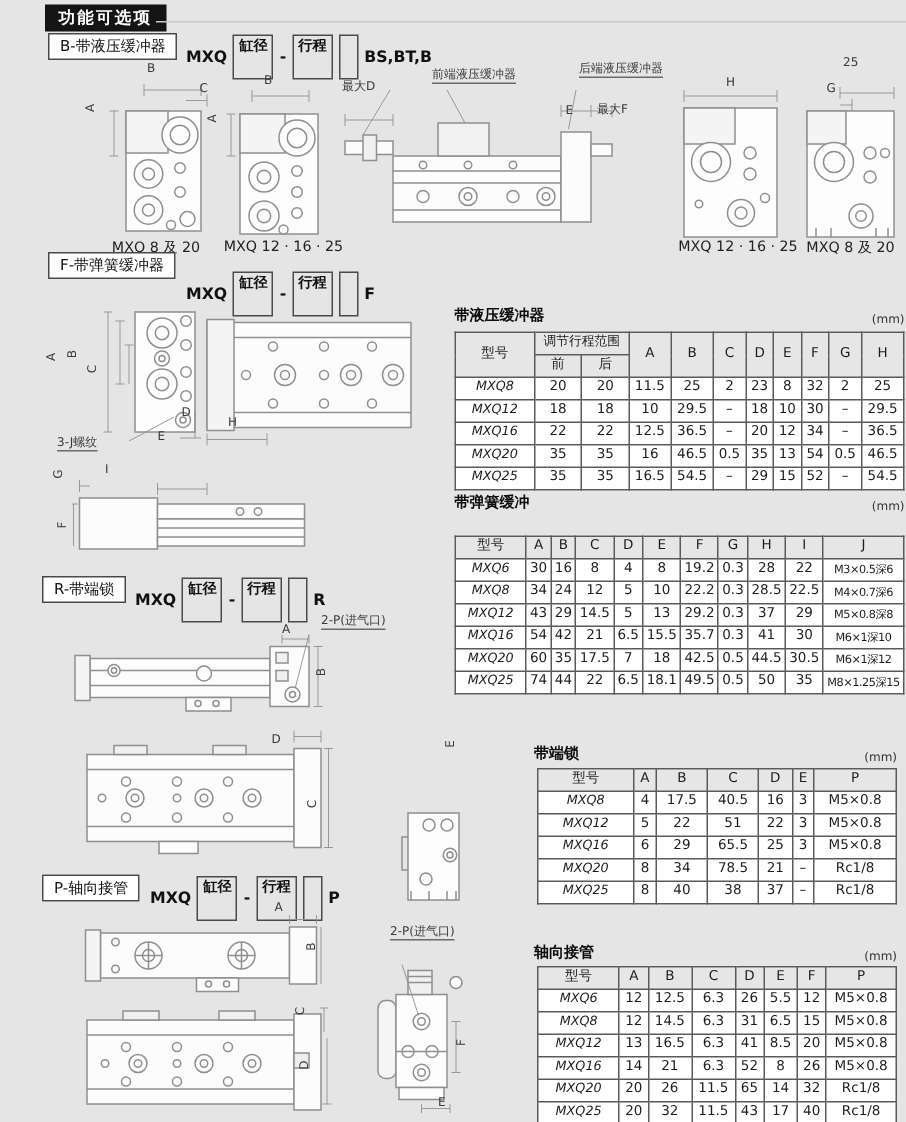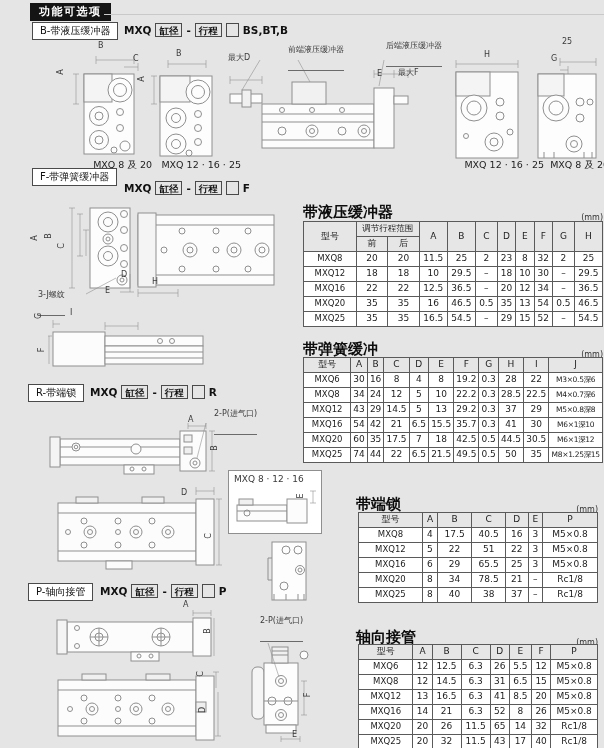--- a/index.html
+++ b/index.html
@@ -7,41 +7,41 @@
         font-family:"DejaVu Sans",sans-serif;color:#1c1c1c;}
   
   .badge{position:absolute;left:30px;top:3px;background:#141414;color:#fff;font-weight:bold;
          font-size:11px;padding:1px 9px 2px;letter-spacing:1.5px;}
   .badge-rule{position:absolute;left:104px;right:0;top:14px;border-top:1.5px solid #c9c9c9;}
   
   .opt{position:absolute;border:1.2px solid #4a4a4a;padding:1px 7px;font-size:10px;color:#111;
        background:#fff;white-space:nowrap;}
   .formula{position:absolute;display:flex;align-items:center;gap:4px;font-size:10.5px;color:#111;
            white-space:nowrap;font-weight:bold;}
-  .fbox{border:1px solid #4a4a4a;padding:0 3px;font-size:9.5px;line-height:13px;height:14px;
+  .fbox{border:1px solid #4a4a4a;padding:0 3px;font-size:9.5px;line-height:13px;height:30px;
         display:inline-block;box-sizing:border-box;}
   .fbox.empty{width:13px;}
   
   .dw{position:absolute;}
-  .cap{position:absolute;font-size:9.5px;color:#222;text-align:right;white-space:nowrap;}
+  .cap{position:absolute;font-size:9.5px;color:#222;text-align:center;white-space:nowrap;}
   .dim{position:absolute;font-size:8px;color:#3a3a3a;white-space:nowrap;line-height:1;}
   .dim.rot{transform:rotate(-90deg);transform-origin:center;}
-  .lead{border-bottom:0.8px solid #6a6a6a;padding-bottom:16px;}
+  .lead{border-bottom:0.8px solid #6a6a6a;padding-bottom:1px;}
   
   .tbl-head{position:absolute;display:flex;justify-content:space-between;align-items:flex-end;}
-  .tbl-title{font-weight:bold;font-size:15px;color:#0d0d0d;font-family:Liberation Serif, serif;}
+  .tbl-title{font-weight:bold;font-size:10px;color:#0d0d0d;font-family:Liberation Serif, serif;}
   .tbl-unit{font-size:8px;color:#333;}
   .tbl{position:absolute;}
   .dim-table{border-collapse:collapse;width:100%;background:#fff;
              font-family:"DejaVu Sans",sans-serif;font-size:9px;color:#1c1c1c;}
   .dim-table th,.dim-table td{border:1px solid #5a5a5a;text-align:center;padding:0 2px;
              height:14px;line-height:1.1;}
   .dim-table th{background:#e6e6e6;font-weight:normal;font-size:9px;}
   .dim-table th.adj{font-size:8.5px;}
-  .dim-table td:first-child{font-size:8.5px;min-width:42px;}
+  .dim-table td:first-child{font-size:8.5px;min-width:42px;font-style:italic;}
   .spring td:last-child{font-size:7.5px;letter-spacing:-0.3px;white-space:nowrap;}
   svg{display:block;}
 </style>
 </head>
 <body>
 
 <div class="page">
 
   <div class="badge">功能可选项</div>
   <div class="badge-rule"></div>
@@ -327,35 +327,20 @@
       <rect x="60" y="78" width="26" height="8"></rect>
     </g>
     <g stroke="#909090" stroke-width="0.6" fill="none">
       <path d="M150 8 H168 M150 4 V12 M168 4 V12"></path>
       <path d="M173 16 V82 M170 16 H176 M170 82 H176"></path>
     </g>
   </svg>
   <span class="dim" style="left:181px;top:489px">D</span>
   <span class="dim rot" style="left:206px;top:532px">C</span>
 
-  <div style="position:absolute;left:228px;top:470px;width:92px;height:62px;border:1px solid #8f8f8f;background:#fff">
-    <span class="dim" style="left:5px;top:4px;font-size:9px">MXQ 8 · 12 · 16</span>
-    <svg width="92" height="44" viewBox="0 0 92 44" style="position:absolute;left:0;top:18px">
-      <g stroke="#8f8f8f" fill="#fcfcfc" stroke-width="1">
-        <rect x="8" y="16" width="50" height="16"></rect>
-        <rect x="58" y="10" width="20" height="24"></rect>
-        <rect x="10" y="10" width="14" height="6" fill="#f0f0f0"></rect>
-        <circle cx="18" cy="24" r="3"></circle>
-        <path d="M8 22 H58" fill="none"></path>
-      </g>
-      <g stroke="#909090" stroke-width="0.6" fill="none">
-        <path d="M84 2 V14 M81 2 H87 M81 14 H87"></path>
-      </g>
-    </svg>
-  </div>
   <span class="dim rot" style="left:298px;top:492px">E</span>
 
   <svg class="dw" style="left:260px;top:536px" width="56" height="70" viewBox="0 0 56 70">
     <g stroke="#8f8f8f" fill="#fdfdfd" stroke-width="1">
       <rect x="12" y="6" width="34" height="58"></rect>
       <circle cx="26" cy="14" r="4"></circle>
         <circle cx="38" cy="14" r="4"></circle>
       <circle cx="40" cy="34" r="4.5"></circle>
         <circle cx="40" cy="34" r="2"></circle>
       <circle cx="24" cy="50" r="4"></circle>
@@ -543,21 +528,21 @@
             <td>29</td>
             <td>15</td>
             <td>52</td>
             <td>–</td>
             <td>54.5</td>
           </tr>
         </tbody>
       </table>
     </div>
 
-  <div class="tbl-head" style="left:303px;top:340px;width:300px">
+  <div class="tbl-head" style="left:303px;top:328px;width:300px">
     <span class="tbl-title">带弹簧缓冲</span>
     <span class="tbl-unit">(mm)</span>
   </div>
   <div class="tbl spring" style="left:303px;top:357px;width:300px">
       <table class="dim-table">
         <thead>
           <tr>
             <th>型号</th>
             <th>A</th>
             <th>B</th>
@@ -636,21 +621,21 @@
             <td>44.5</td>
             <td>30.5</td>
             <td>M6×1深12</td>
           </tr>
           <tr>
             <td>MXQ25</td>
             <td>74</td>
             <td>44</td>
             <td>22</td>
             <td>6.5</td>
-            <td>21.5</td>
+            <td>18.1</td>
             <td>49.5</td>
             <td>0.5</td>
             <td>50</td>
             <td>35</td>
             <td>M8×1.25深15</td>
           </tr>
         </tbody>
       </table>
     </div>
 

